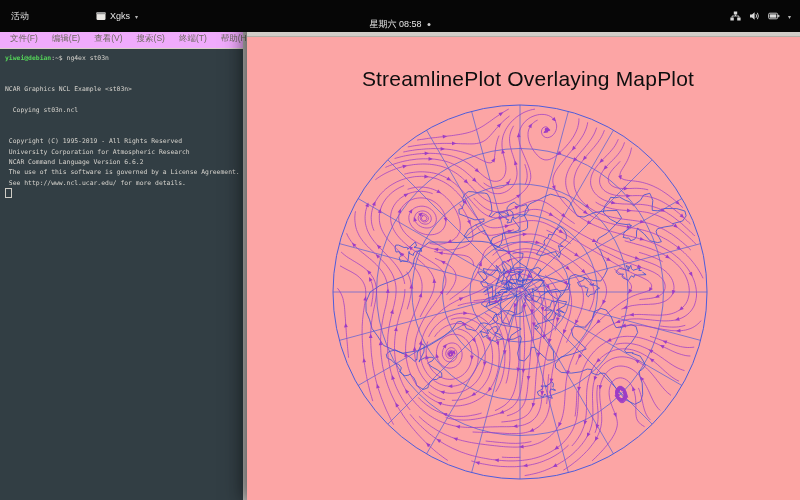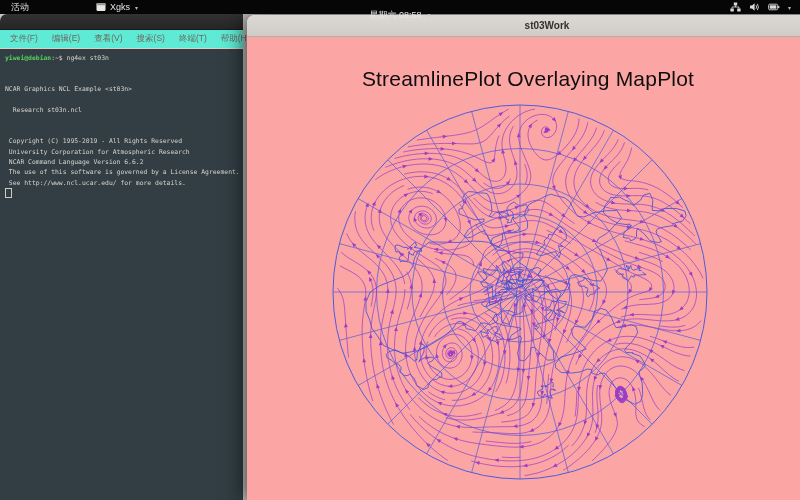--- a/index.html
+++ b/index.html
@@ -1,37 +1,37 @@
 <!DOCTYPE html>
 <html><head>
 <meta charset="utf-8">
 <style>
   html,body{margin:0;padding:0;}
   body{width:800px;height:500px;overflow:hidden;position:relative;background:#c6c4c1;
        font-family:"Liberation Sans","DejaVu Sans",sans-serif;-webkit-font-smoothing:antialiased;}
 
   
-  .topbar{position:absolute;left:0;top:0;width:800px;height:14px;background:#060606;
+  .topbar{position:absolute;left:0;top:0;width:800px;height:32px;background:#060606;
           color:#e6e6e6;display:flex;align-items:flex-start;font-size:9px;z-index:50;}
   .tb-left{display:flex;align-items:center;height:100%;}
   .tb-activities{padding:0 11px;display:flex;align-items:center;height:100%;}
   .tb-app{display:flex;align-items:center;gap:4px;padding:0 8px;height:100%;margin-left:48px;}
   .tb-app .caret{font-size:6px;color:#b5b5b5;margin-left:1px;}
   .tb-clock{position:absolute;left:50%;top:0;height:100%;transform:translateX(-50%);
             display:flex;align-items:center;gap:6px;padding:8px 6px;}
   .tb-dot{width:3px;height:3px;border-radius:50%;background:#cfcfcf;}
   .tb-right{margin-left:auto;display:flex;align-items:center;gap:8px;padding:0 9px;height:100%;}
   .tb-right svg{display:block;}
   .tb-right .caret{font-size:6px;color:#b5b5b5;}
 
   
   .term-win{position:absolute;left:0;top:14px;width:243px;bottom:0;display:flex;flex-direction:column;z-index:5;}
   .term-titlebar{height:15px;background:linear-gradient(#323232,#262626);border-radius:7px 0 0 0;
                  border-bottom:1px solid #1a1a1a;flex:0 0 auto;}
-  .term-menubar{height:18px;background:#5eead4;border-bottom:1px solid #d8d2c6;display:flex;
+  .term-menubar{height:18px;background:#f0abfc;border-bottom:1px solid #d8d2c6;display:flex;
                 align-items:center;font-size:8.5px;color:#6e6961;flex:0 0 auto;padding-left:3px;}
   .menu-item{padding:0 7px;white-space:nowrap;}
   .term-body{flex:1 1 auto;background:#323e44;padding:4px 8px 0 5px;overflow:hidden;
              font-family:"DejaVu Sans Mono","Liberation Mono",monospace;font-size:6.4px;
              line-height:10.4px;color:#d7d4ce;}
   .tline{white-space:pre;height:10.4px;}
   .p-user{color:#54d259;font-weight:bold;}
   .cursor{display:inline-block;width:4.5px;height:8px;border:1px solid #cfccc5;vertical-align:middle;}
 
   
@@ -97,21 +97,21 @@
       <span class="menu-item">搜索(S)</span>
       <span class="menu-item">终端(T)</span>
       <span class="menu-item">帮助(H)</span>
     </div>
   <div class="term-body" id="term-lines">
     <div class="tline"><span class="p-user">yiwei@debian</span><span>:~$ </span><span>ng4ex st03n</span></div>
     <div class="tline"> </div>
       <div class="tline"> </div>
       <div class="tline">NCAR Graphics NCL Example &lt;st03n&gt;</div>
       <div class="tline"> </div>
-      <div class="tline">  Research st03n.ncl</div>
+      <div class="tline">  Copying st03n.ncl</div>
       <div class="tline"> </div>
       <div class="tline"> </div>
       <div class="tline"> Copyright (C) 1995-2019 - All Rights Reserved</div>
       <div class="tline"> University Corporation for Atmospheric Research</div>
       <div class="tline"> NCAR Command Language Version 6.6.2</div>
       <div class="tline"> The use of this software is governed by a License Agreement.</div>
       <div class="tline"> See http://www.ncl.ucar.edu/ for more details.</div>
       <div class="tline" id="cursor-line"><span class="cursor"></span></div>
   </div>
 </div>

